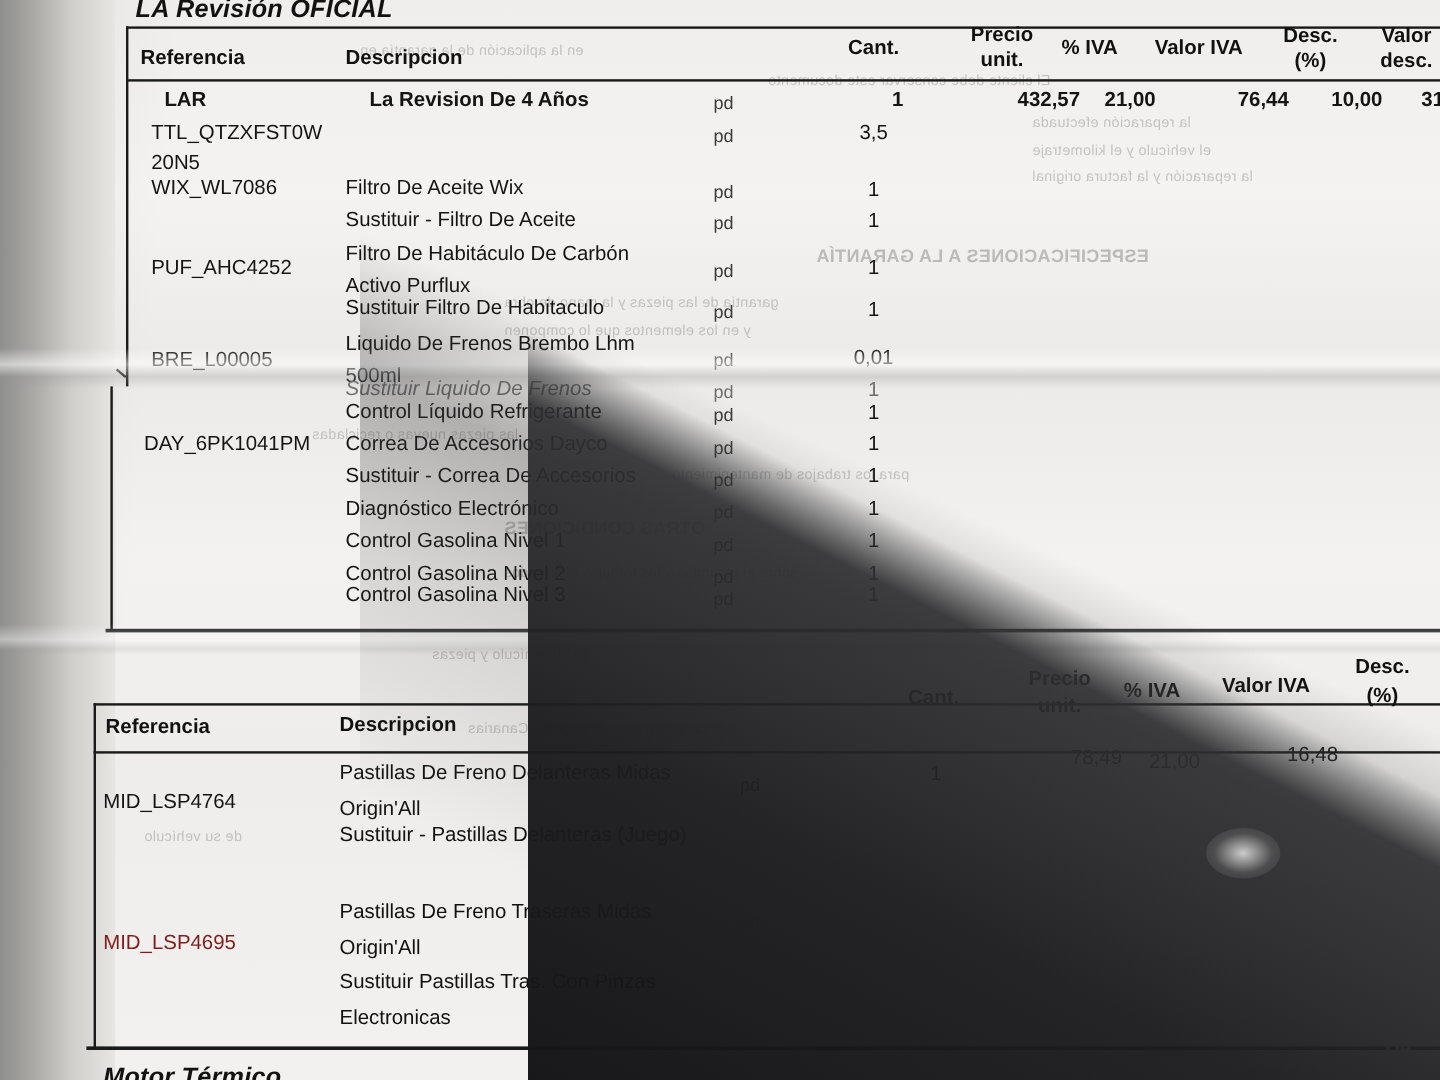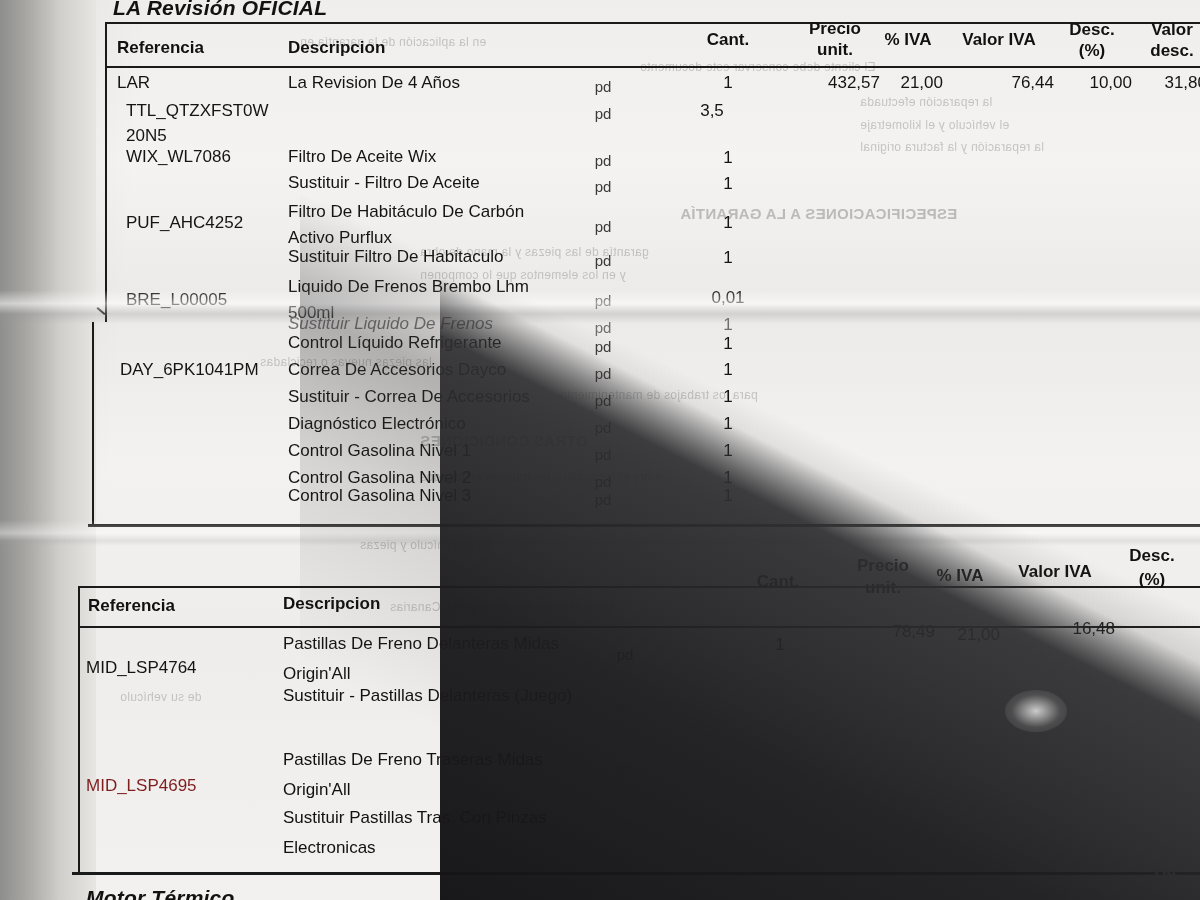--- a/index.html
+++ b/index.html
@@ -59,21 +59,21 @@
     position:absolute;font-style:italic;font-weight:bold;font-size:21px;
     letter-spacing:.2px;color:#121212;
   }
   .tbl-line{position:absolute;background:#1a1a1a;}
 
   .hdr{
     position:absolute;font-weight:bold;font-size:17px;color:#111;
   }
 
   .cell{position:absolute;font-size:17px;color:#141414;line-height:21px;white-space:nowrap;}
-  .cell.b{font-weight:normal;}
+  .cell.b{font-weight:bold;margin-left:20px;}
   .cell.it{font-style:italic;}
   .cell.wrap{white-space:normal;}
   .num{text-align:right;}
   .ctr{text-align:center;}
   .small{font-size:15px;}
   .dim{color:#3a3a3a;}
   .dimmer{color:#6e6e6e;}
   .onshadow{color:#e9e9e9;}
   .onshadow2{color:#d2d2d2;}
 </style>
@@ -127,21 +127,21 @@
   <div class="cell small ctr dim" style="left:583px;top:76px;width:40px;">pd</div>
   <div class="cell b ctr" style="left:688px;top:72px;width:80px;">1</div>
   <div class="cell b num" style="left:780px;top:72px;width:100px;">432,57</div>
   <div class="cell b num" style="left:873px;top:72px;width:70px;">21,00</div>
   <div class="cell b num" style="left:950px;top:72px;width:104px;">76,44</div>
   <div class="cell b num" style="left:1052px;top:72px;width:80px;">10,00</div>
   <div class="cell b num" style="left:1137px;top:72px;width:70px;">31,80</div>
 
   <div class="cell" style="left:126px;top:98px;width:170px;white-space:normal;line-height:25px;">TTL_QTZXFST0W 20N5</div>
   <div class="cell small ctr dim" style="left:583px;top:103px;width:40px;">pd</div>
-  <div class="cell ctr" style="left:672px;top:100px;width:80px;">3,5</div>
+  <div class="cell ctr" style="left:688px;top:100px;width:80px;">3,5</div>
 
   <div class="cell" style="left:126px;top:146px;text-align:right;">WIX_WL7086</div>
   <div class="cell" style="left:288px;top:146px;">Filtro De Aceite Wix</div>
   <div class="cell small ctr dim" style="left:583px;top:150px;width:40px;">pd</div>
   <div class="cell ctr" style="left:688px;top:147px;width:80px;">1</div>
 
   <div class="cell" style="left:288px;top:172px;">Sustituir - Filtro De Aceite</div>
   <div class="cell small ctr dim" style="left:583px;top:176px;width:40px;">pd</div>
   <div class="cell ctr" style="left:688px;top:173px;width:80px;">1</div>
 

